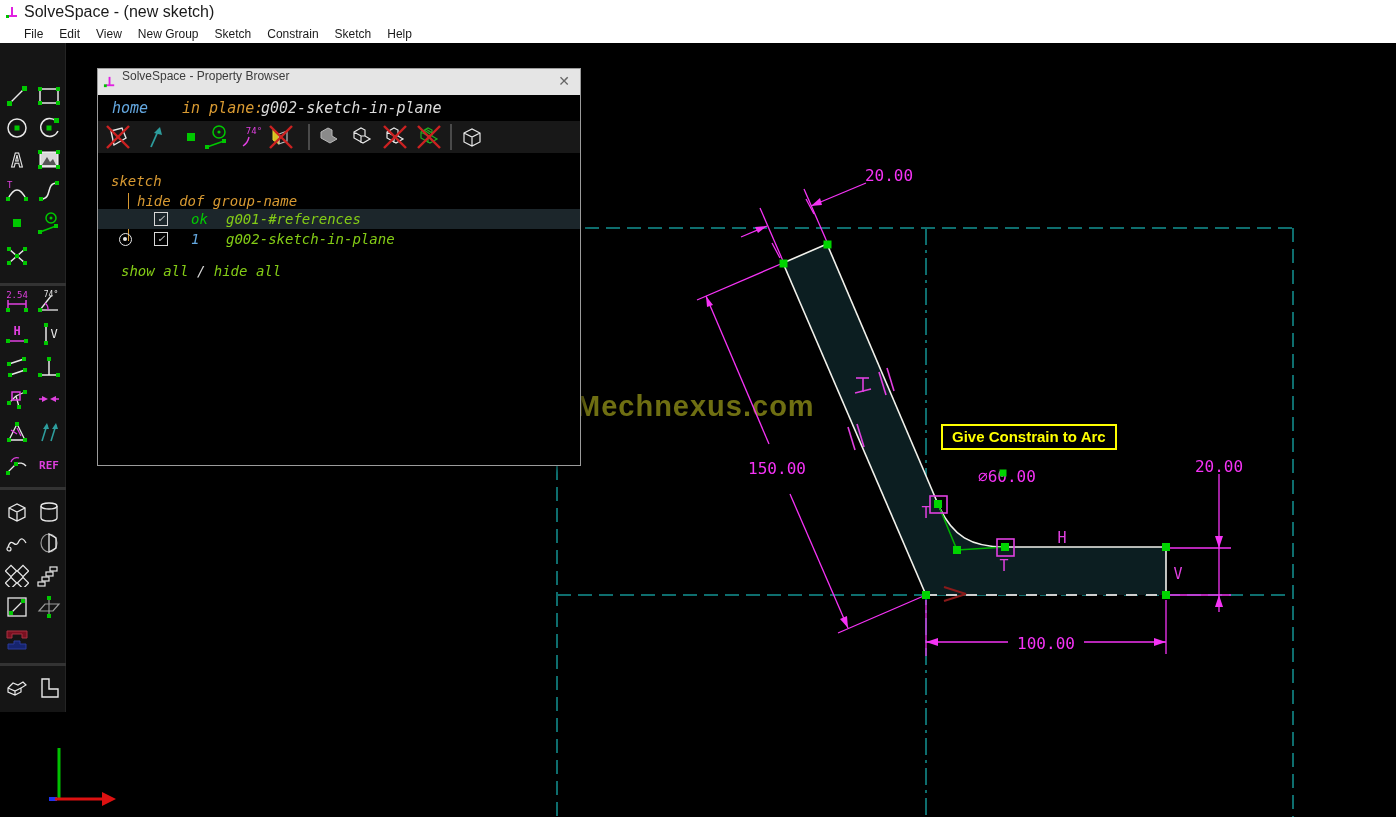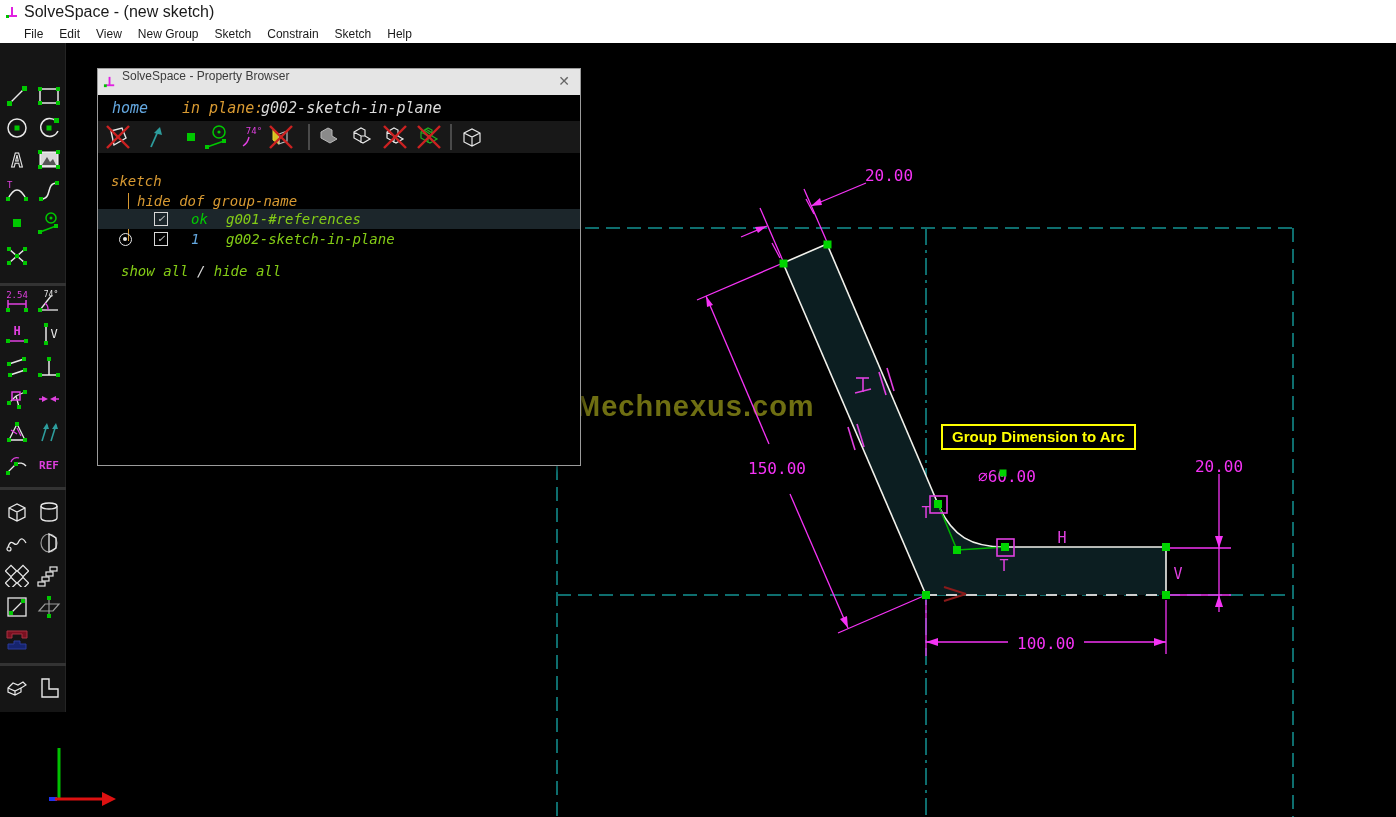--- a/index.html
+++ b/index.html
@@ -191,21 +191,21 @@
   </g>
 
   <g fill="none">
     <line x1="59" y1="748" x2="59" y2="799" stroke="#00c000" stroke-width="3"></line>
     <line x1="49" y1="799" x2="57" y2="799" stroke="#2233ee" stroke-width="4"></line>
     <line x1="55" y1="799" x2="104" y2="799" stroke="#dd1111" stroke-width="3"></line>
     <polygon points="116,799 102,792 102,806" fill="#dd1111"></polygon>
   </g>
 </svg>
 
-<div id="tooltip">Group Dimension to Arc</div>
+<div id="tooltip">Give Constrain to Arc</div>
 
 <div id="lefttoolbar">
 
   <svg class="ticn" style="left:5px;top:41px" viewBox="0 0 24 24">
     <line x1="5" y1="19" x2="19" y2="5" stroke="#e8e8e8" stroke-width="1.5"></line>
     <rect x="2" y="17" width="5" height="5" fill="#00c800"></rect>
       <rect x="17" y="2" width="5" height="5" fill="#00c800"></rect>
   </svg>
   <svg class="ticn" style="left:37px;top:41px" viewBox="0 0 24 24">
     <rect x="3" y="5" width="18" height="14" fill="none" stroke="#e8e8e8" stroke-width="1.5"></rect>

